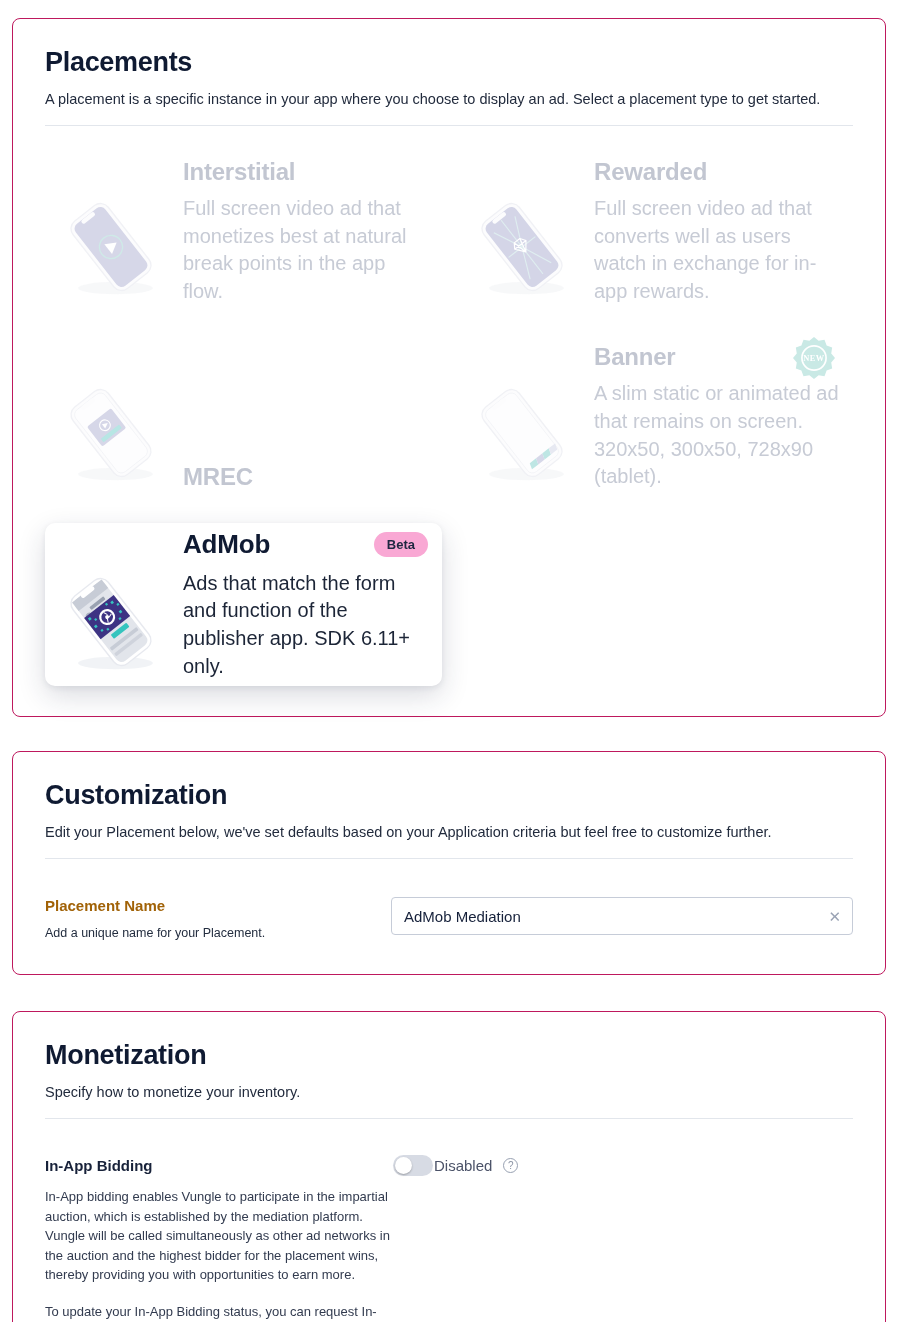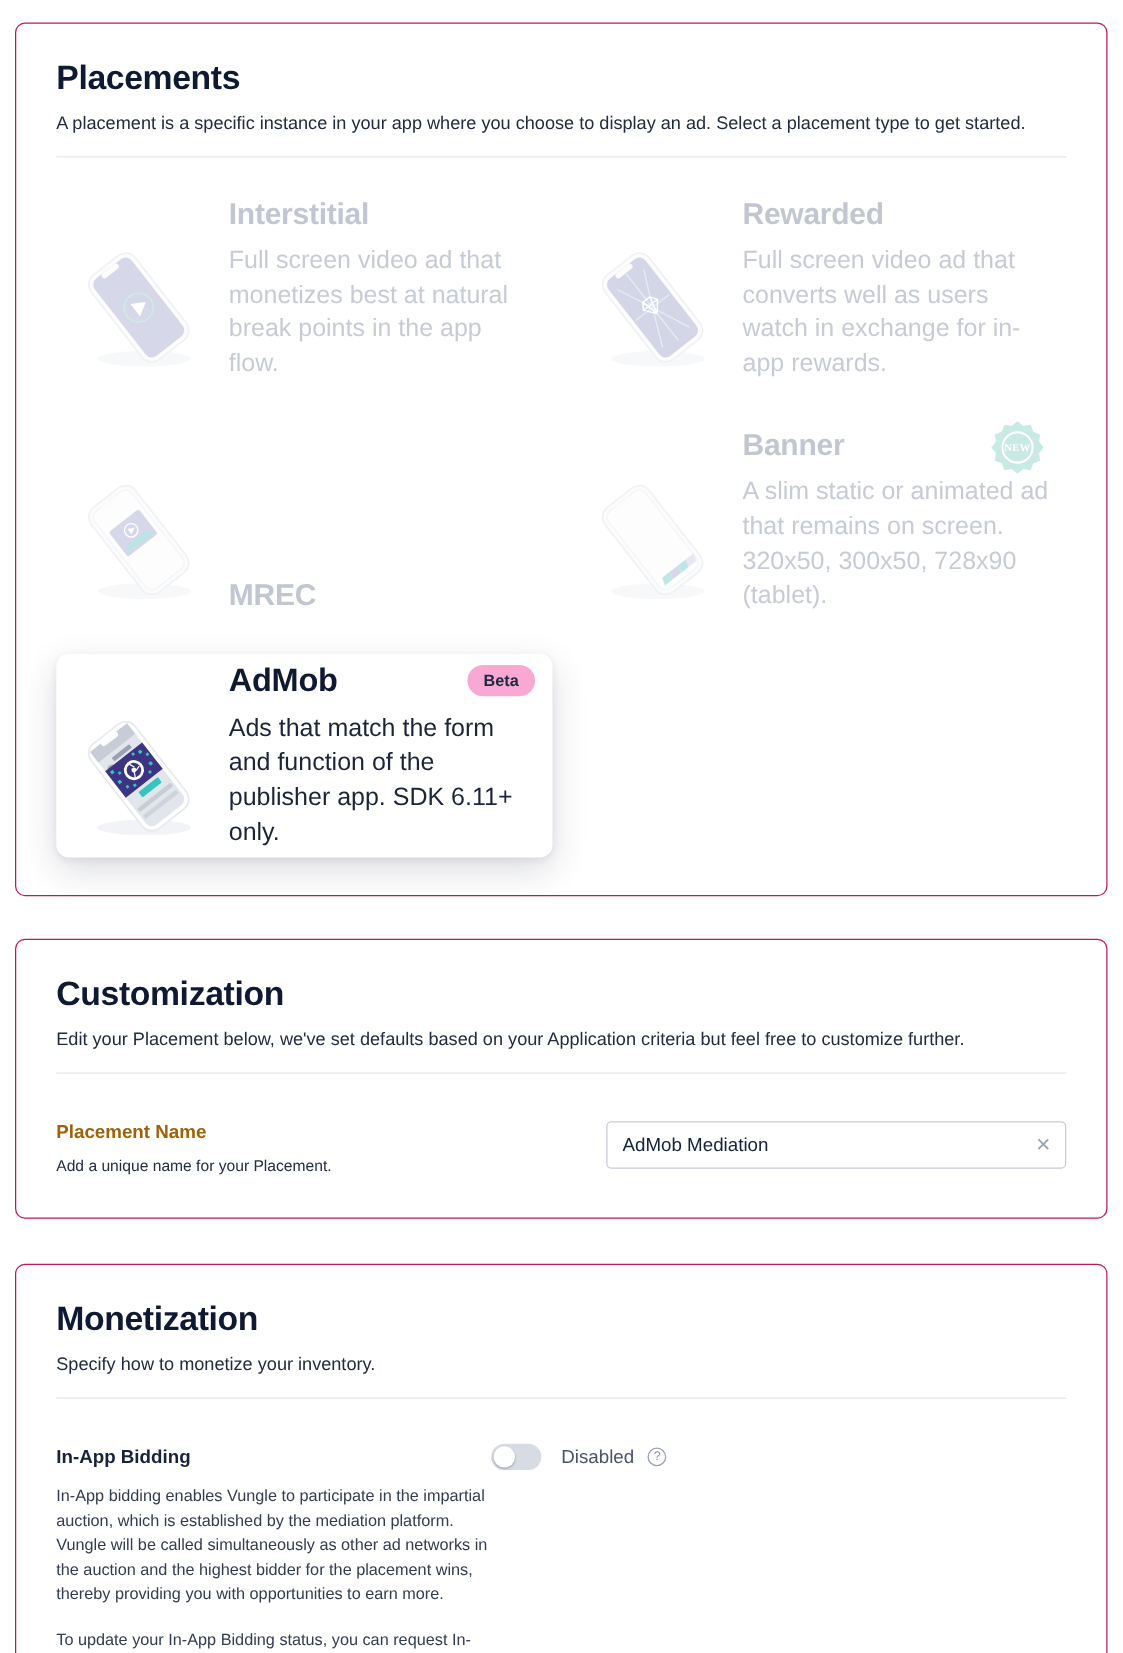--- a/index.html
+++ b/index.html
@@ -79,21 +79,21 @@
     font-weight: 700;
     padding: 5px 13px;
     border-radius: 14px;
   }
   .new-badge { position: absolute; top: 0px; right: 18px; }
 
   
   .field-row { display: flex; align-items: flex-start; margin-top: 38px; }
   .field-label { font-size: 15px; font-weight: 700; color: #a16207; }
   .field-hint  { font-size: 12.5px; color: #232d3f; margin-top: 12px; }
-  .input-wrap  { margin-left: auto; width: 368px; position: relative; border-radius: 13px; }
+  .input-wrap  { margin-left: auto; width: 462px; position: relative; border-radius: 13px; }
   .text-input {
     width: 100%;
     height: 38px;
     border: 1px solid #c6ccd8;
     border-radius: 4px;
     padding: 0 36px 0 12px;
     font-size: 15px;
     color: #15203a;
     font-family: "Liberation Sans", sans-serif;
     outline: none;
@@ -131,21 +131,21 @@
     flex: none;
   }
   .toggle-knob {
     position: absolute;
     left: 2px; top: 2px;
     width: 17px; height: 17px;
     border-radius: 50%;
     background: #fff;
     box-shadow: 0 1px 2px rgba(0,0,0,.28);
   }
-  .toggle-label { font-size: 15px; color: #4b5268; margin-left: 16px; }
+  .toggle-label { font-size: 15px; color: #4b5268; margin-left: 1px; }
   .help-icon {
     width: 15px; height: 15px;
     border: 1px solid #98a1b2;
     border-radius: 50%;
     color: #8a93a4;
     font-size: 10px;
     display: flex; align-items: center; justify-content: center;
     margin-left: 11px;
     cursor: pointer;
   }

